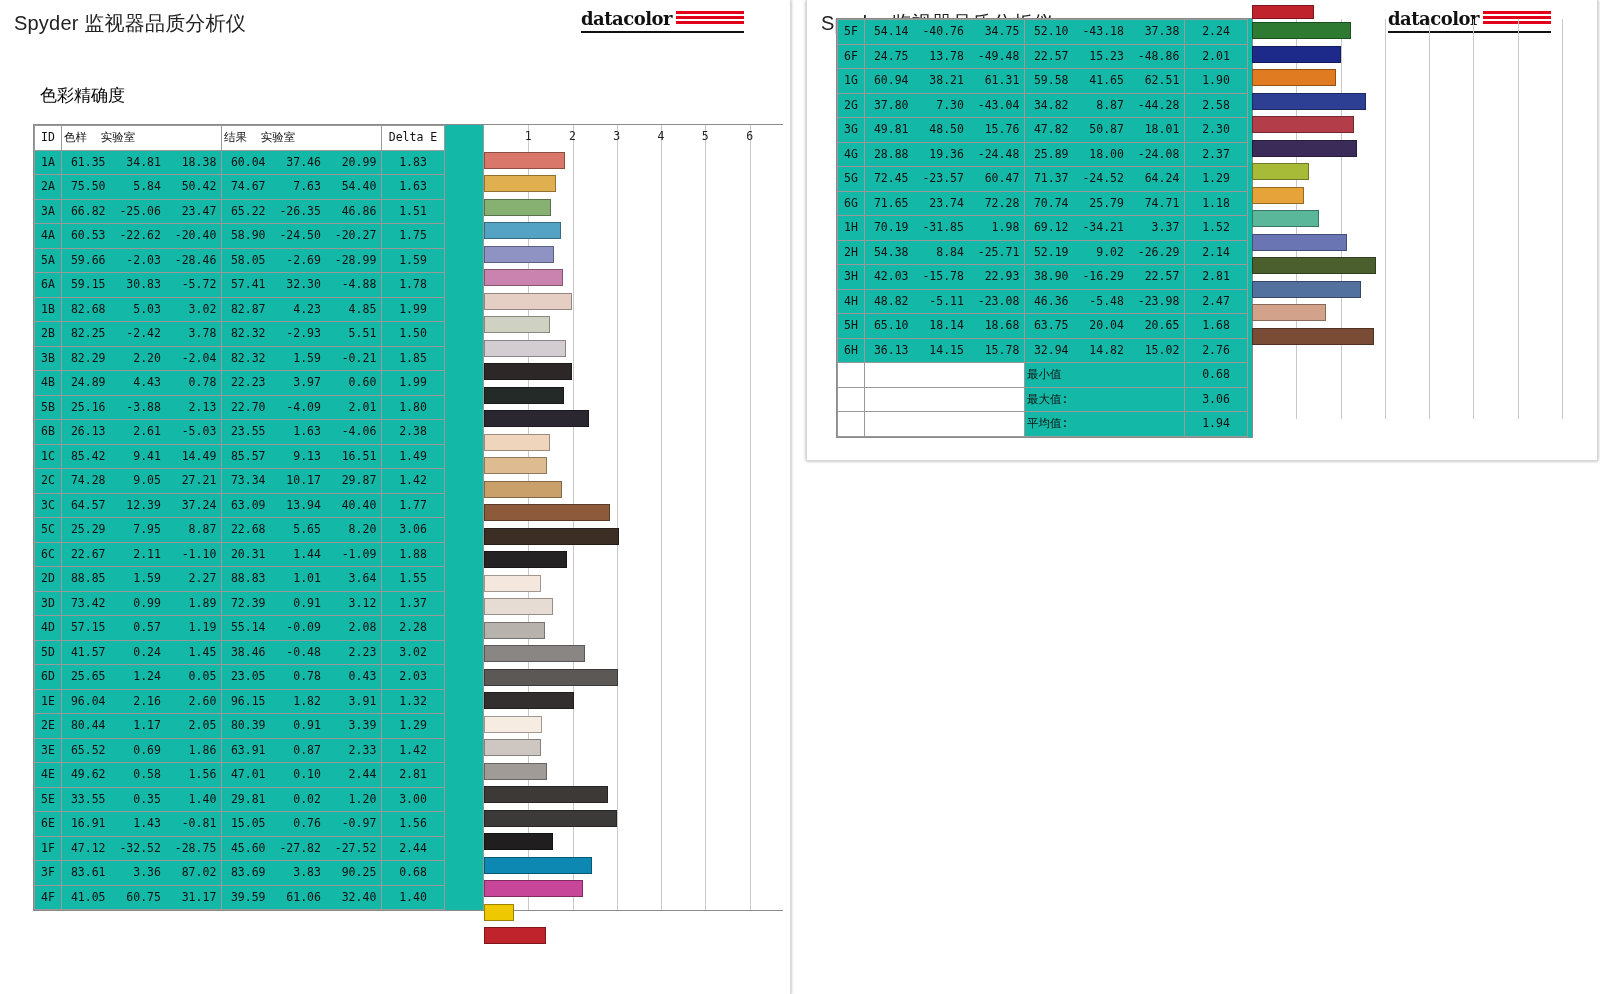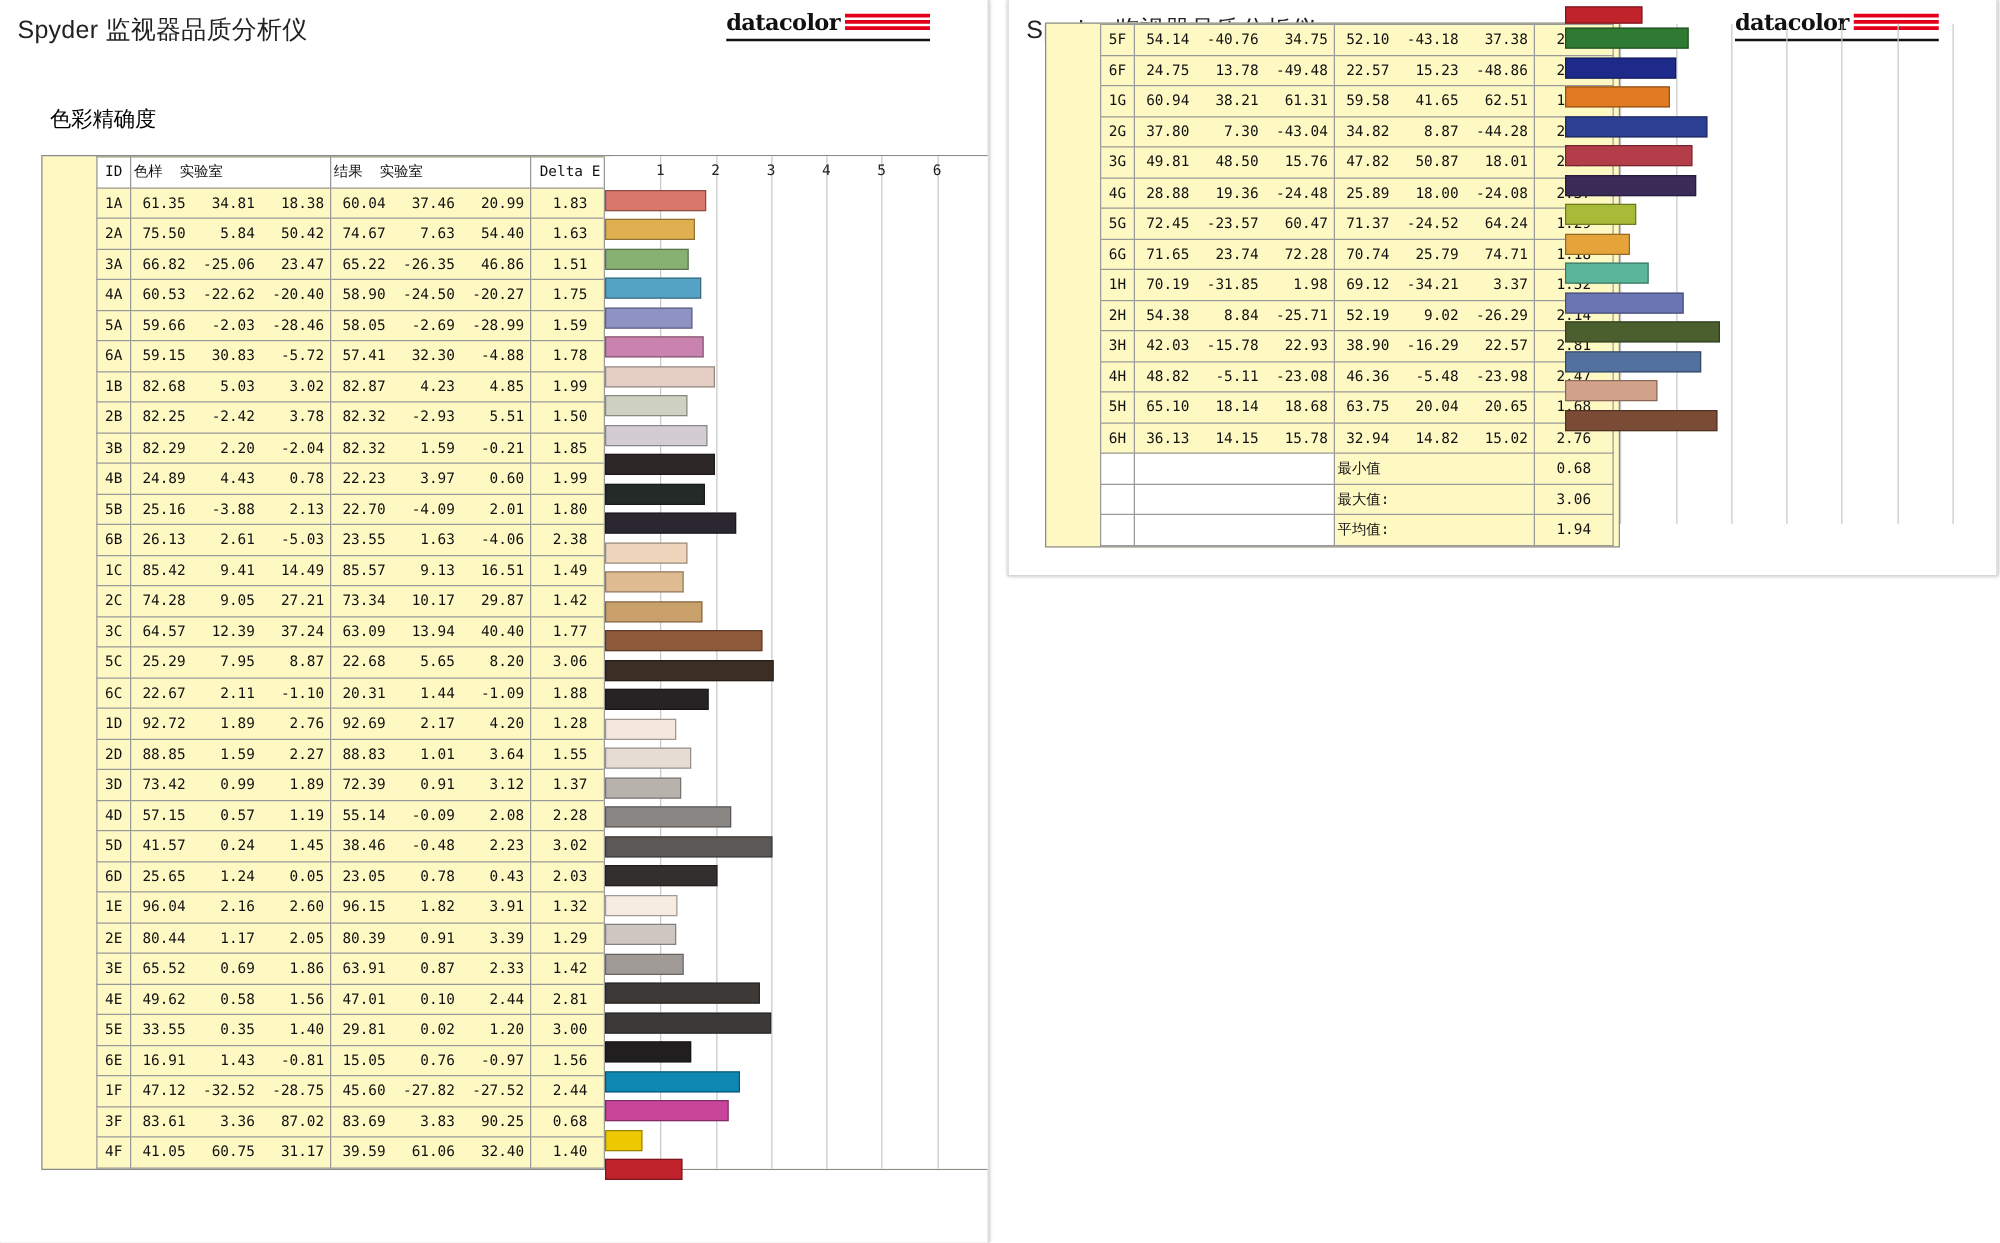--- a/index.html
+++ b/index.html
@@ -46,22 +46,21 @@
 
   .section-title{
     position:absolute;left:40px;top:84px;
     font-size:17px;color:#000000;
   }
 
   
   .tbl-wrap{
     position:absolute;
     border:1px solid #8a8a8a;
-    background:#fef9c3;
-    padding-left:43px;
+    background:#14b8a6;
   }
   #left-tbl{left:33px;top:124px;width:748px;}
   #right-tbl{left:29px;top:18px;width:415px;}
 
   table.dt{
     border-collapse:collapse;
     font-family:"DejaVu Sans Mono","Liberation Mono",monospace;
     font-size:11.5px;
     table-layout:fixed;
   }
@@ -229,26 +228,20 @@
             <td class="c-id">5C</td>
             <td class="c-lab num"> 25.29    7.95    8.87</td>
             <td class="c-res num"> 22.68    5.65    8.20</td>
             <td class="c-de num">3.06</td>
           </tr>
           <tr>
             <td class="c-id">6C</td>
             <td class="c-lab num"> 22.67    2.11   -1.10</td>
             <td class="c-res num"> 20.31    1.44   -1.09</td>
             <td class="c-de num">1.88</td>
-          </tr>
-          <tr>
-            <td class="c-id">1D</td>
-            <td class="c-lab num"> 92.72    1.89    2.76</td>
-            <td class="c-res num"> 92.69    2.17    4.20</td>
-            <td class="c-de num">1.28</td>
           </tr>
           <tr>
             <td class="c-id">2D</td>
             <td class="c-lab num"> 88.85    1.59    2.27</td>
             <td class="c-res num"> 88.83    1.01    3.64</td>
             <td class="c-de num">1.55</td>
           </tr>
           <tr>
             <td class="c-id">3D</td>
             <td class="c-lab num"> 73.42    0.99    1.89</td>

